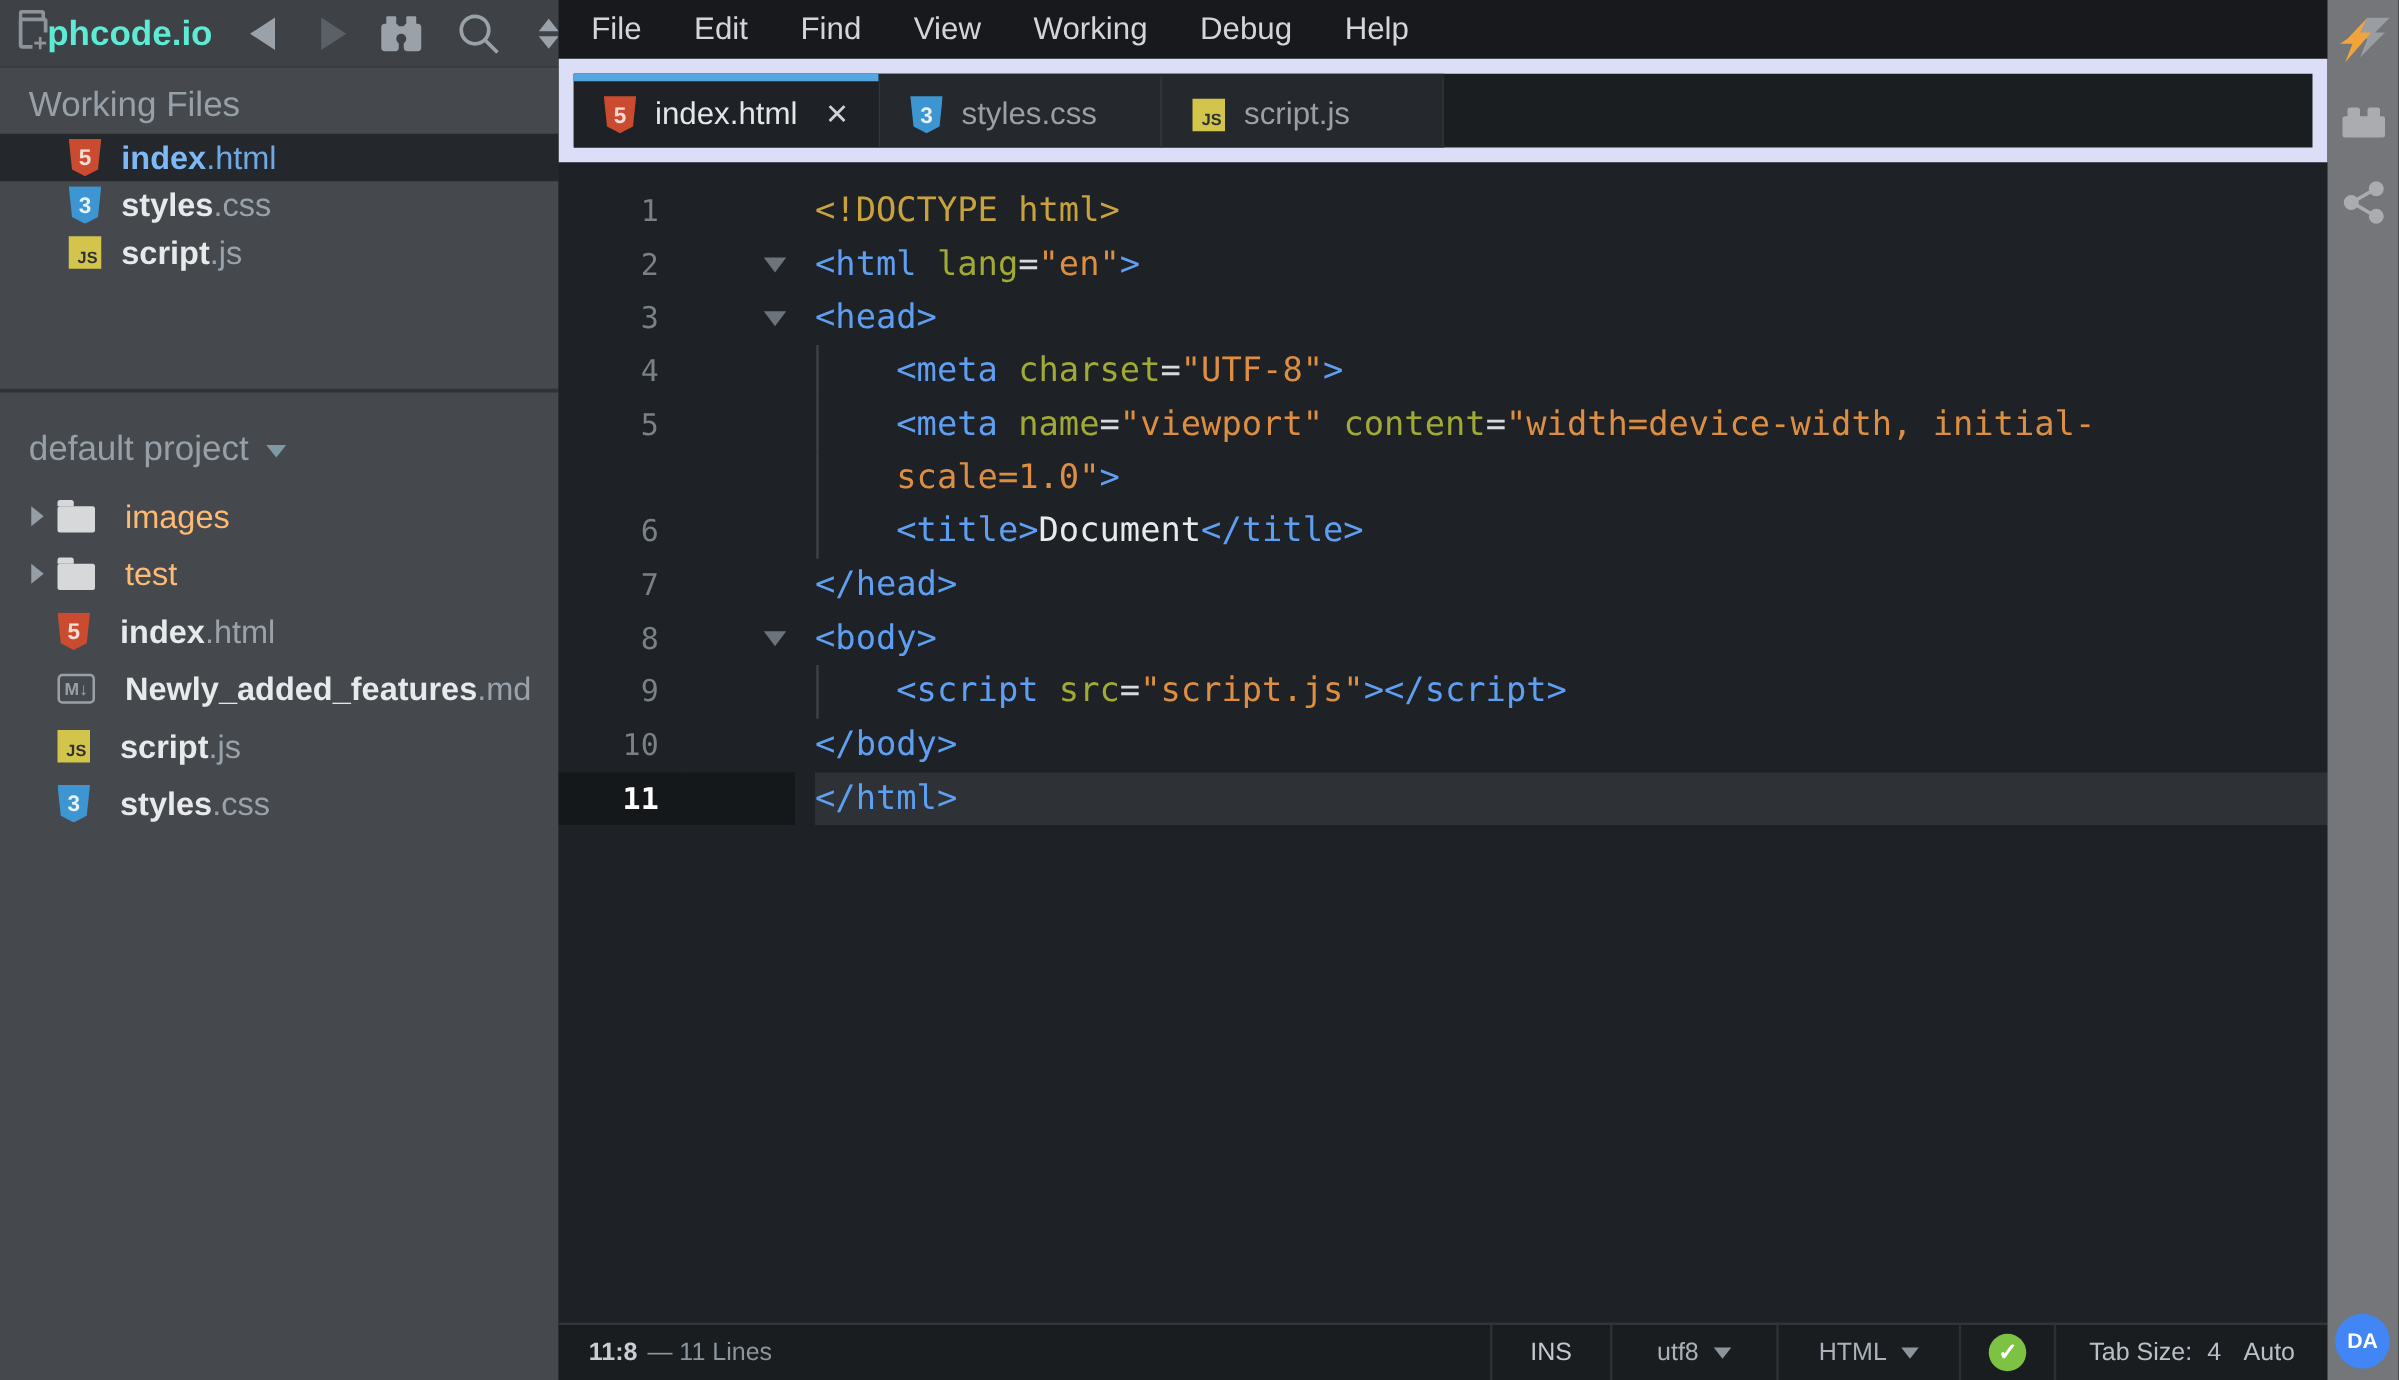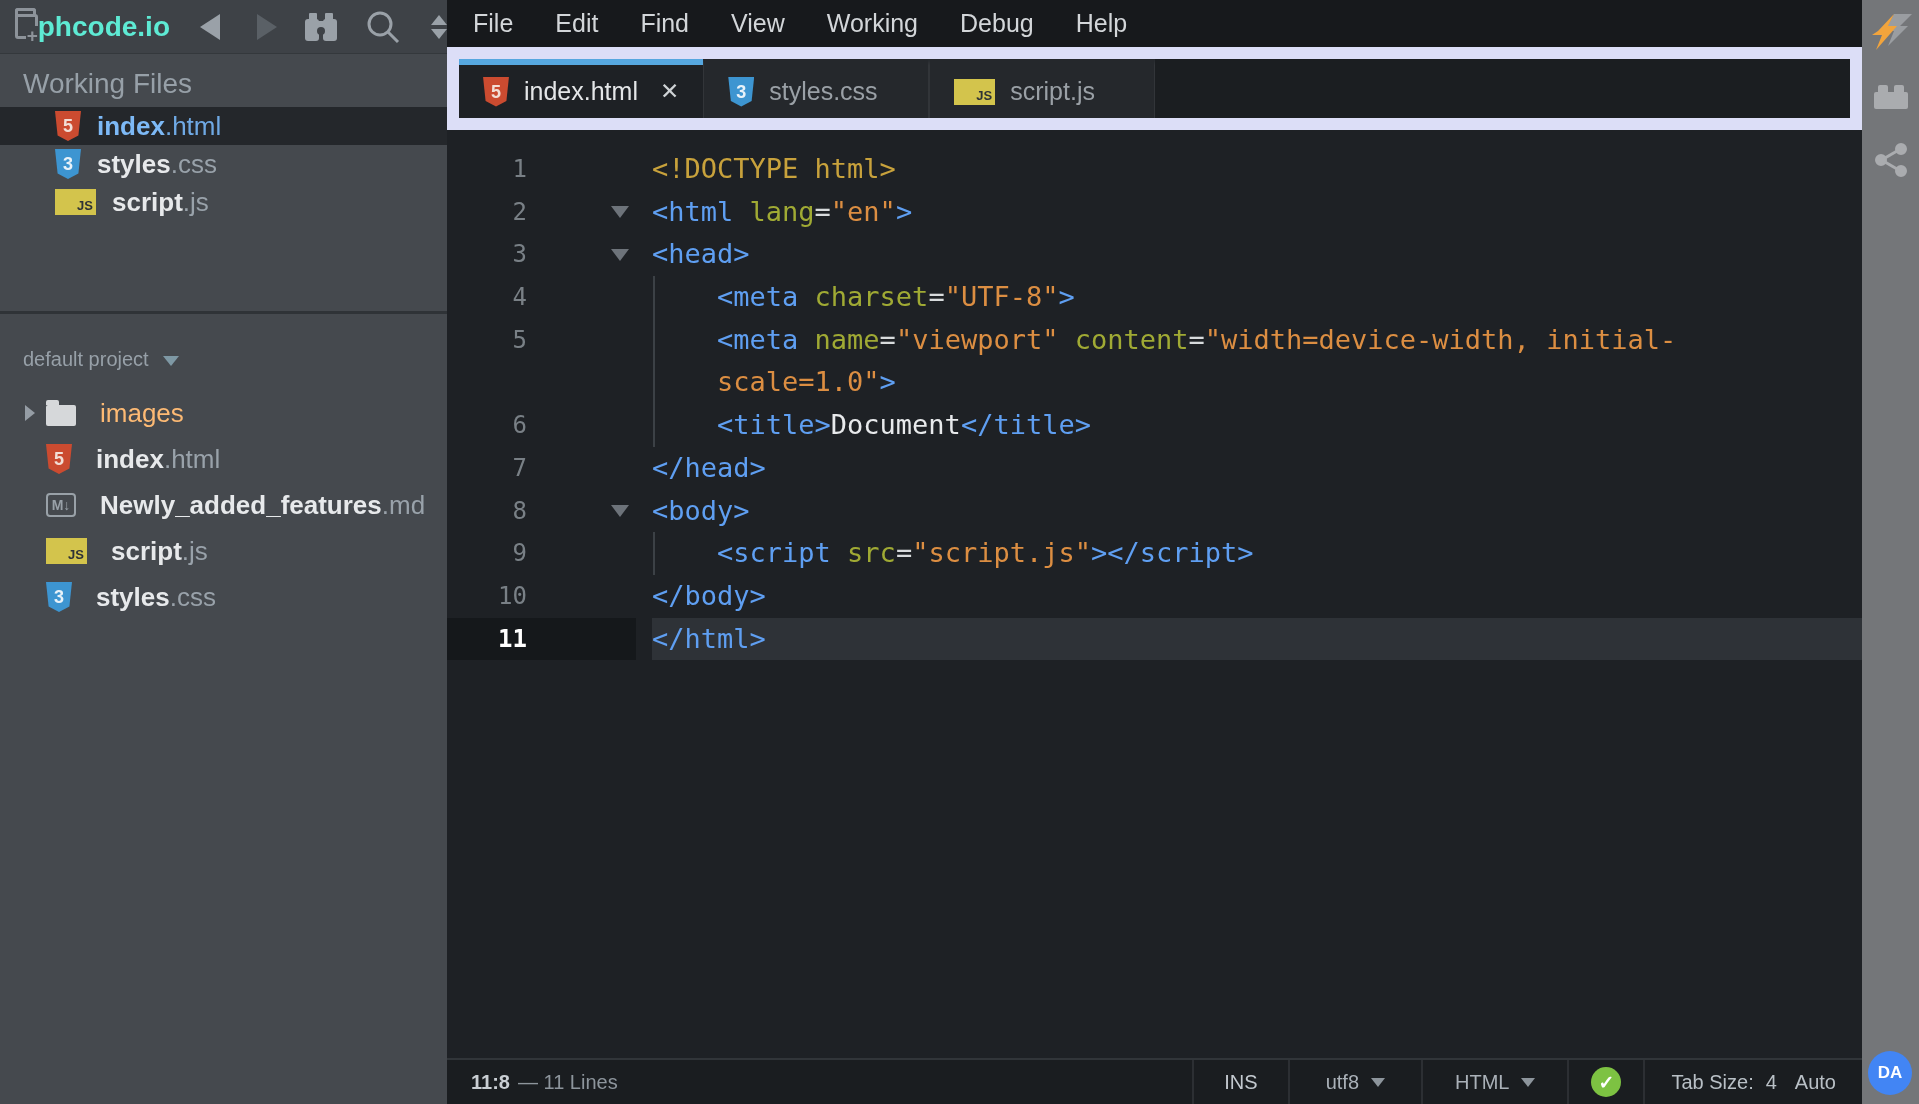--- a/index.html
+++ b/index.html
@@ -32,38 +32,38 @@
   .wf-row{height:38px;display:flex;align-items:center;padding-left:55px;cursor:pointer;}
   .wf-row .fi{margin-right:16px;}
   .wf-row.selected{background:#24272b;}
   .wf-name{font-size:26px;font-weight:600;color:#e7e9eb;white-space:pre;}
   .wf-ext{font-size:26px;color:#99a2aa;white-space:pre;}
   .wf-row.selected .wf-name{color:#7db9f6;}
   .wf-row.selected .wf-ext{color:#6fa9e4;}
   .wf-spacer{height:90px;}
   .side-divider{height:3px;background:#2f3337;}
   .proj-header{height:76px;display:flex;align-items:center;padding:14px 0 0 23px;
-    color:#97a0a8;font-size:20px;cursor:pointer;}
+    color:#97a0a8;font-size:28px;cursor:pointer;}
   .proj-header .tri{width:0;height:0;border-left:8px solid transparent;border-right:8px solid transparent;
     border-top:10px solid #7e98a4;margin-left:14px;margin-top:4px;}
   .tree-row{height:46px;display:flex;align-items:center;padding-left:25px;cursor:pointer;}
   .chev-slot{width:21px;display:flex;align-items:center;}
   .chev{width:0;height:0;border-top:8px solid transparent;border-bottom:8px solid transparent;
     border-left:10px solid #959da5;}
   .tree-row .fi{margin-right:12px;}
   .tree-label{font-size:26px;color:#fdba74;white-space:pre;}
 
   
   .fi{display:inline-flex;align-items:center;justify-content:center;font-weight:700;flex:none;
       font-family:"Liberation Sans",sans-serif;}
   .f-html,.f-css{width:26px;height:30px;clip-path:polygon(0 0,100% 0,90% 82%,50% 100%,10% 82%);
       font-size:18px;padding-top:1px;}
   .f-html{background:#cb4b30;color:#f2ded6;}
   .f-css{background:#3d95d1;color:#e8f2f9;}
-  .f-js{width:41px;height:26px;background:#d3c44c;color:#2e3236;font-size:13px;
+  .f-js{width:26px;height:26px;background:#d3c44c;color:#2e3236;font-size:13px;
       align-items:flex-end;justify-content:flex-end;padding:2px 3px;}
   .f-md{width:30px;height:24px;border:2px solid #99a1a8;border-radius:4px;color:#99a1a8;font-size:14px;}
   .f-folder{width:30px;height:21px;background:#d6d8da;border-radius:2px;position:relative;margin-top:5px;}
   .f-folder::before{content:"";position:absolute;top:-5px;left:0;width:13px;height:5px;
       background:#d6d8da;border-radius:2px 2px 0 0;}
 
   
   .main{position:absolute;left:447px;right:57px;top:0;bottom:0;background:#1e2125;}
   .menubar{height:47px;background:#17191c;display:flex;align-items:center;padding-left:5px;}
   .menu-item{padding:0 21px;font-size:25px;color:#d3d6d9;cursor:pointer;}
@@ -177,20 +177,28 @@
     <div id="tree-list">
         <div class="tree-row">
           <span class="chev-slot">
             <span class="chev"></span>
           </span>
           <span class="fi f-folder"></span>
           <span style="width:12px"></span>
           <span class="tree-label">images</span>
         </div>
         <div class="tree-row">
+          <span class="chev-slot">
+            <span class="chev"></span>
+          </span>
+          <span class="fi f-folder"></span>
+          <span style="width:12px"></span>
+          <span class="tree-label">test</span>
+        </div>
+        <div class="tree-row">
           <span class="chev-slot"></span>
           <span class="fi f-html">5</span>
           <span style="width:12px"></span>
           <span class="wf-name">index</span>
           <span class="wf-ext">.html</span>
         </div>
         <div class="tree-row">
           <span class="chev-slot"></span>
           <span class="fi f-md">M↓</span>
           <span style="width:12px"></span>

